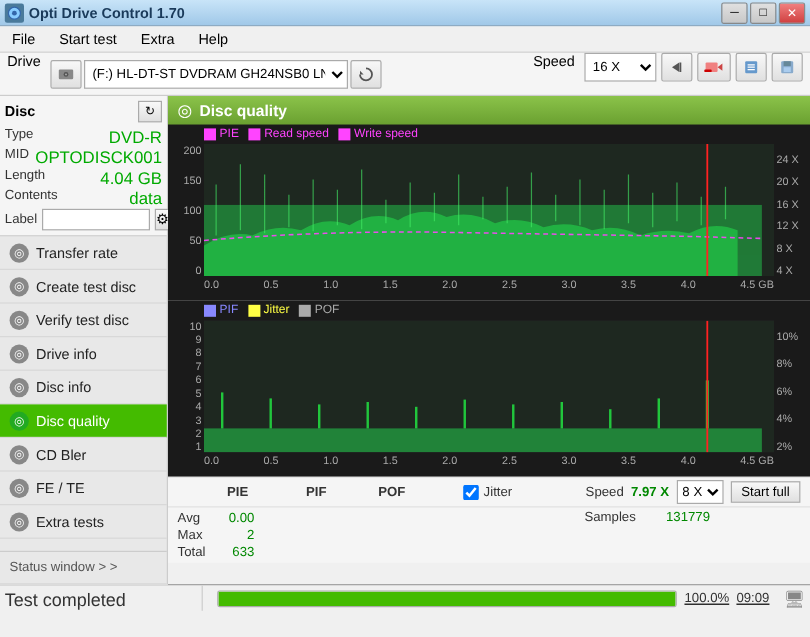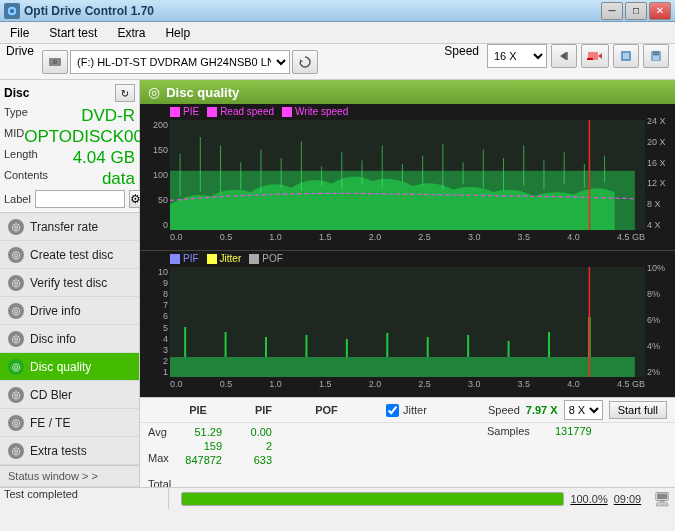--- a/index.html
+++ b/index.html
@@ -81,21 +81,21 @@
     .disc-panel-header {
       display: flex;
       align-items: center;
       justify-content: space-between;
       margin-bottom: 4px;
     }
     .disc-panel-title { font-weight: bold; font-size: 12px; }
     .disc-refresh-btn { width: 20px; height: 18px; background: linear-gradient(to bottom, #f8f8f8, #e0e0e0); border: 1px solid #aaa; font-size: 10px; cursor: pointer; display: flex; align-items: center; justify-content: center; }
     .disc-row { display: flex; justify-content: space-between; margin-bottom: 1px; }
     .disc-key { color: #333; font-size: 11px; }
-    .disc-val { color: #00aa00; font-size: 17px; }
+    .disc-val { color: #00aa00; font-size: 14px; }
     .disc-label-row { display: flex; align-items: center; gap: 4px; margin-top: 0; }
     .disc-label-input { width: 90px; height: 18px; border: 1px solid #aaa; background: white; font-size: 11px; }
     .disc-settings-btn { width: 20px; height: 18px; background: linear-gradient(to bottom, #f8f8f8, #e0e0e0); border: 1px solid #aaa; font-size: 12px; cursor: pointer; display: flex; align-items: center; justify-content: center; }
 
     .nav-items { flex: 1; }
     .nav-item {
       display: flex;
       align-items: center;
       height: 28px;
       padding: 0 8px;
@@ -161,21 +161,21 @@
       left: 0; top: 16px; bottom: 20px;
       width: 30px;
       display: flex;
       flex-direction: column;
       justify-content: space-between;
       align-items: flex-end;
       padding-right: 2px;
     }
     .chart-y-right {
       position: absolute;
-      right: 0; top: 12px; bottom: 20px;
+      right: 0; top: 24px; bottom: 20px;
       width: 30px;
       display: flex;
       flex-direction: column;
       justify-content: space-between;
       align-items: flex-start;
       padding-left: 2px;
     }
     .chart-y-label { font-size: 9px; color: #aaa; }
     .chart-x-axis {
       position: absolute;
@@ -228,21 +228,21 @@
     
     .status-bar {
       height: 22px;
       background: #f0f0f0;
       border-top: 1px solid #ccc;
       display: flex;
       align-items: center;
       padding: 0 4px;
       gap: 4px;
     }
-    .status-left { width: 165px; font-size: 11px; color: #333; border-right: 1px solid #ccc; height: 100%; display: flex; align-items: flex-start; padding-right: 4px; }
+    .status-left { width: 165px; font-size: 15px; color: #333; border-right: 1px solid #ccc; height: 100%; display: flex; align-items: flex-end; padding-right: 4px; }
     .status-progress-area { flex: 1; display: flex; align-items: center; gap: 6px; padding: 0 8px; text-decoration: underline; }
     .progress-bar-outer { flex: 1; height: 14px; background: #ddd; border: 1px solid #aaa; border-radius: 2px; overflow: hidden; }
     .progress-bar-inner { height: 100%; background: #44bb00; }
     .progress-text { font-size: 11px; color: #333; white-space: nowrap; }
     .time-text { font-size: 11px; color: #333; }
     .status-icon { font-size: 14px; color: #888; }
 
     
     .chart-svg { width: 100%; height: 100%; }
   </style>
@@ -576,29 +576,24 @@
           <span style="font-size:11px;color:#333;">Speed</span>
           <span style="font-size:11px;color:#008800;font-weight:bold;">7.97 X</span>
           <select class="speed-select">
             <option>8 X</option>
           </select>
           <button class="right-btn">Start full</button>
         </div>
       </div>
 
       <div style="display:flex;background:#f5f5f5;padding:2px 8px;align-items:flex-start;">
-        <div style="display:flex;flex-direction:column;min-width:30px;gap:12px;">
+        <div style="display:flex;flex-direction:column;min-width:30px;">
           <span style="font-size:11px;color:#333;padding:1px 0;">Avg</span>
           <span style="font-size:11px;color:#333;padding:1px 0;">Max</span>
           <span style="font-size:11px;color:#333;padding:1px 0;">Total</span>
-        </div>
-        <div style="display:flex;flex-direction:column;min-width:60px;text-align:right;padding-right:16px;">
-          <span style="font-size:11px;color:#008800;padding:1px 0;">51.29</span>
-          <span style="font-size:11px;color:#008800;padding:1px 0;">159</span>
-          <span style="font-size:11px;color:#008800;padding:1px 0;">847872</span>
         </div>
         <div style="display:flex;flex-direction:column;min-width:50px;text-align:right;padding-right:16px;">
           <span style="font-size:11px;color:#008800;padding:1px 0;">0.00</span>
           <span style="font-size:11px;color:#008800;padding:1px 0;">2</span>
           <span style="font-size:11px;color:#008800;padding:1px 0;">633</span>
         </div>
         <div style="display:flex;flex-direction:column;min-width:40px;padding-right:20px;">
           <span style="font-size:11px;padding:1px 0;">&nbsp;</span>
           <span style="font-size:11px;padding:1px 0;">&nbsp;</span>
           <span style="font-size:11px;padding:1px 0;">&nbsp;</span>

